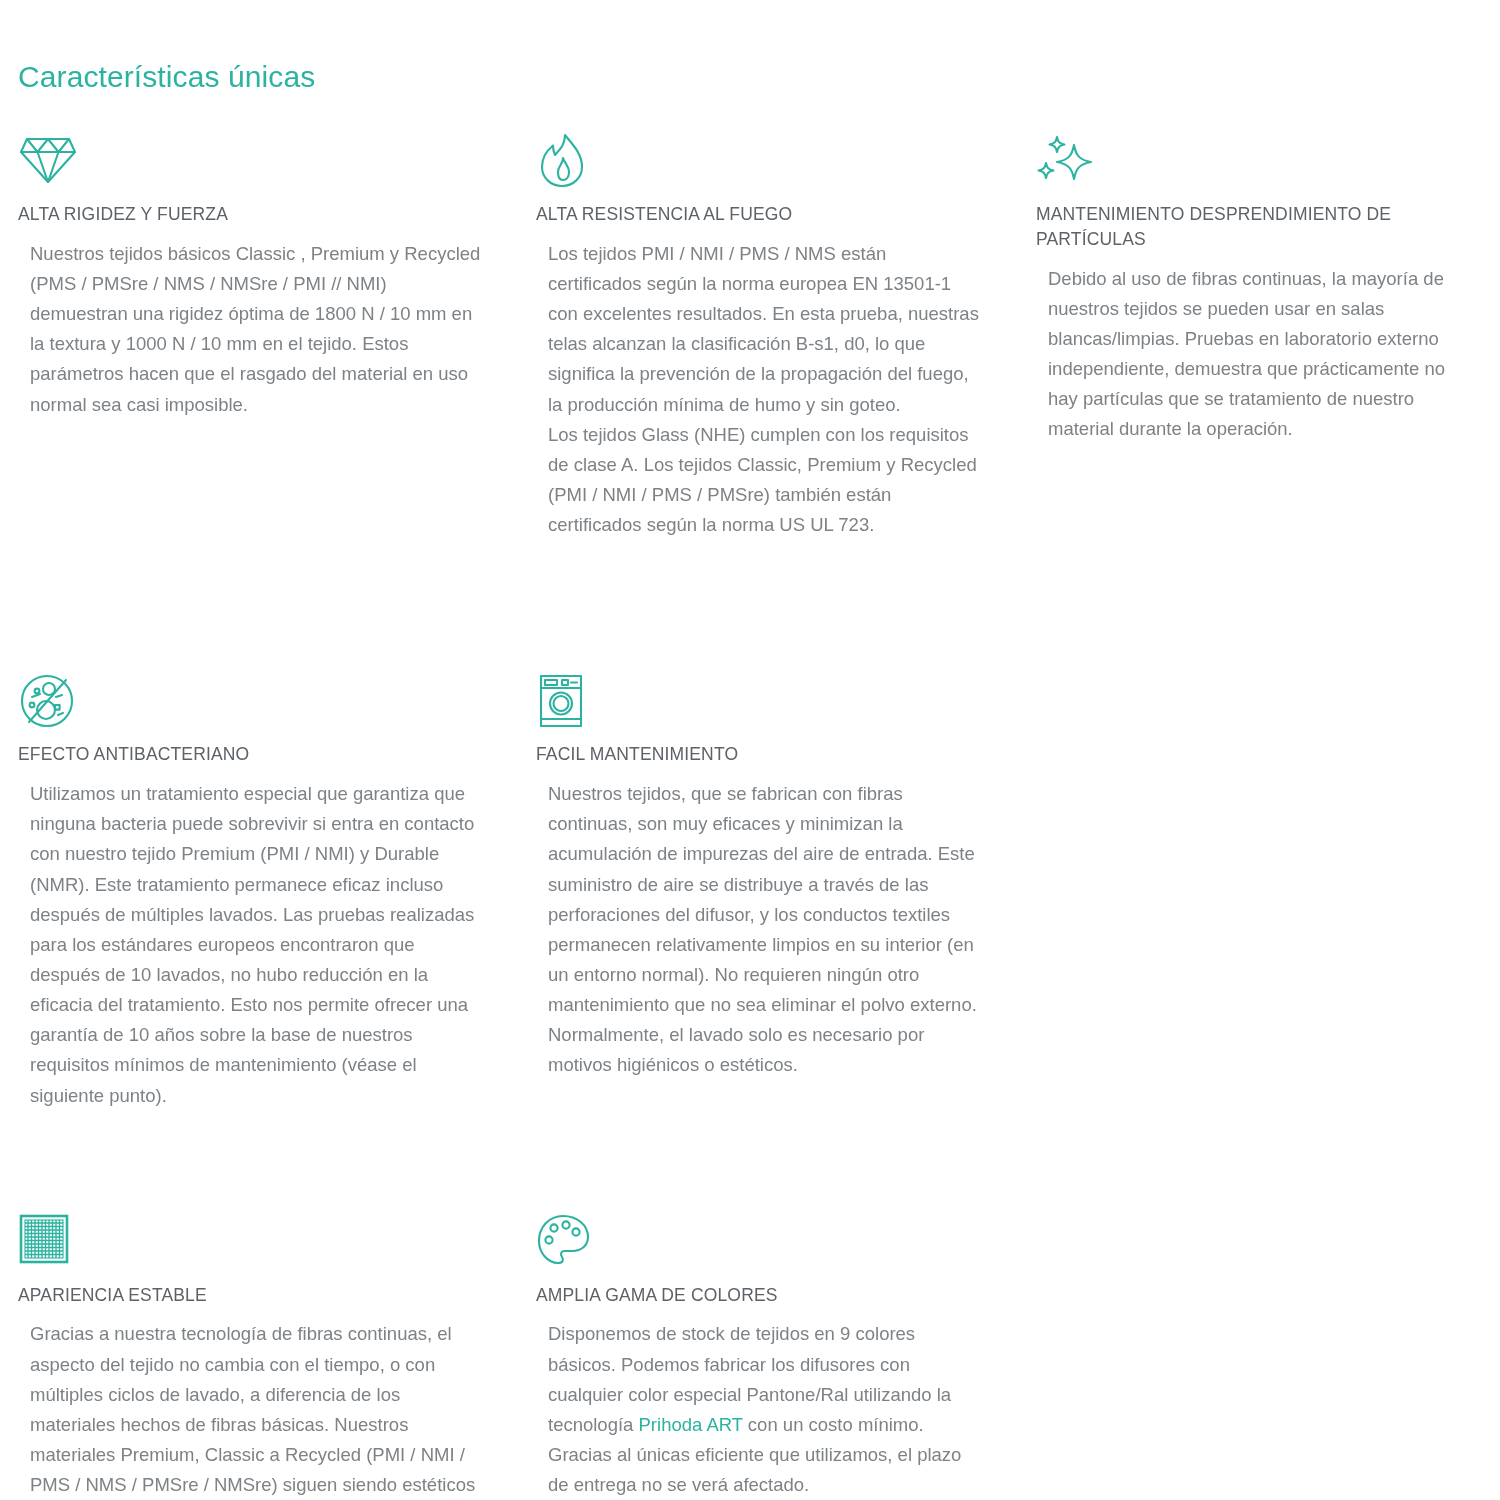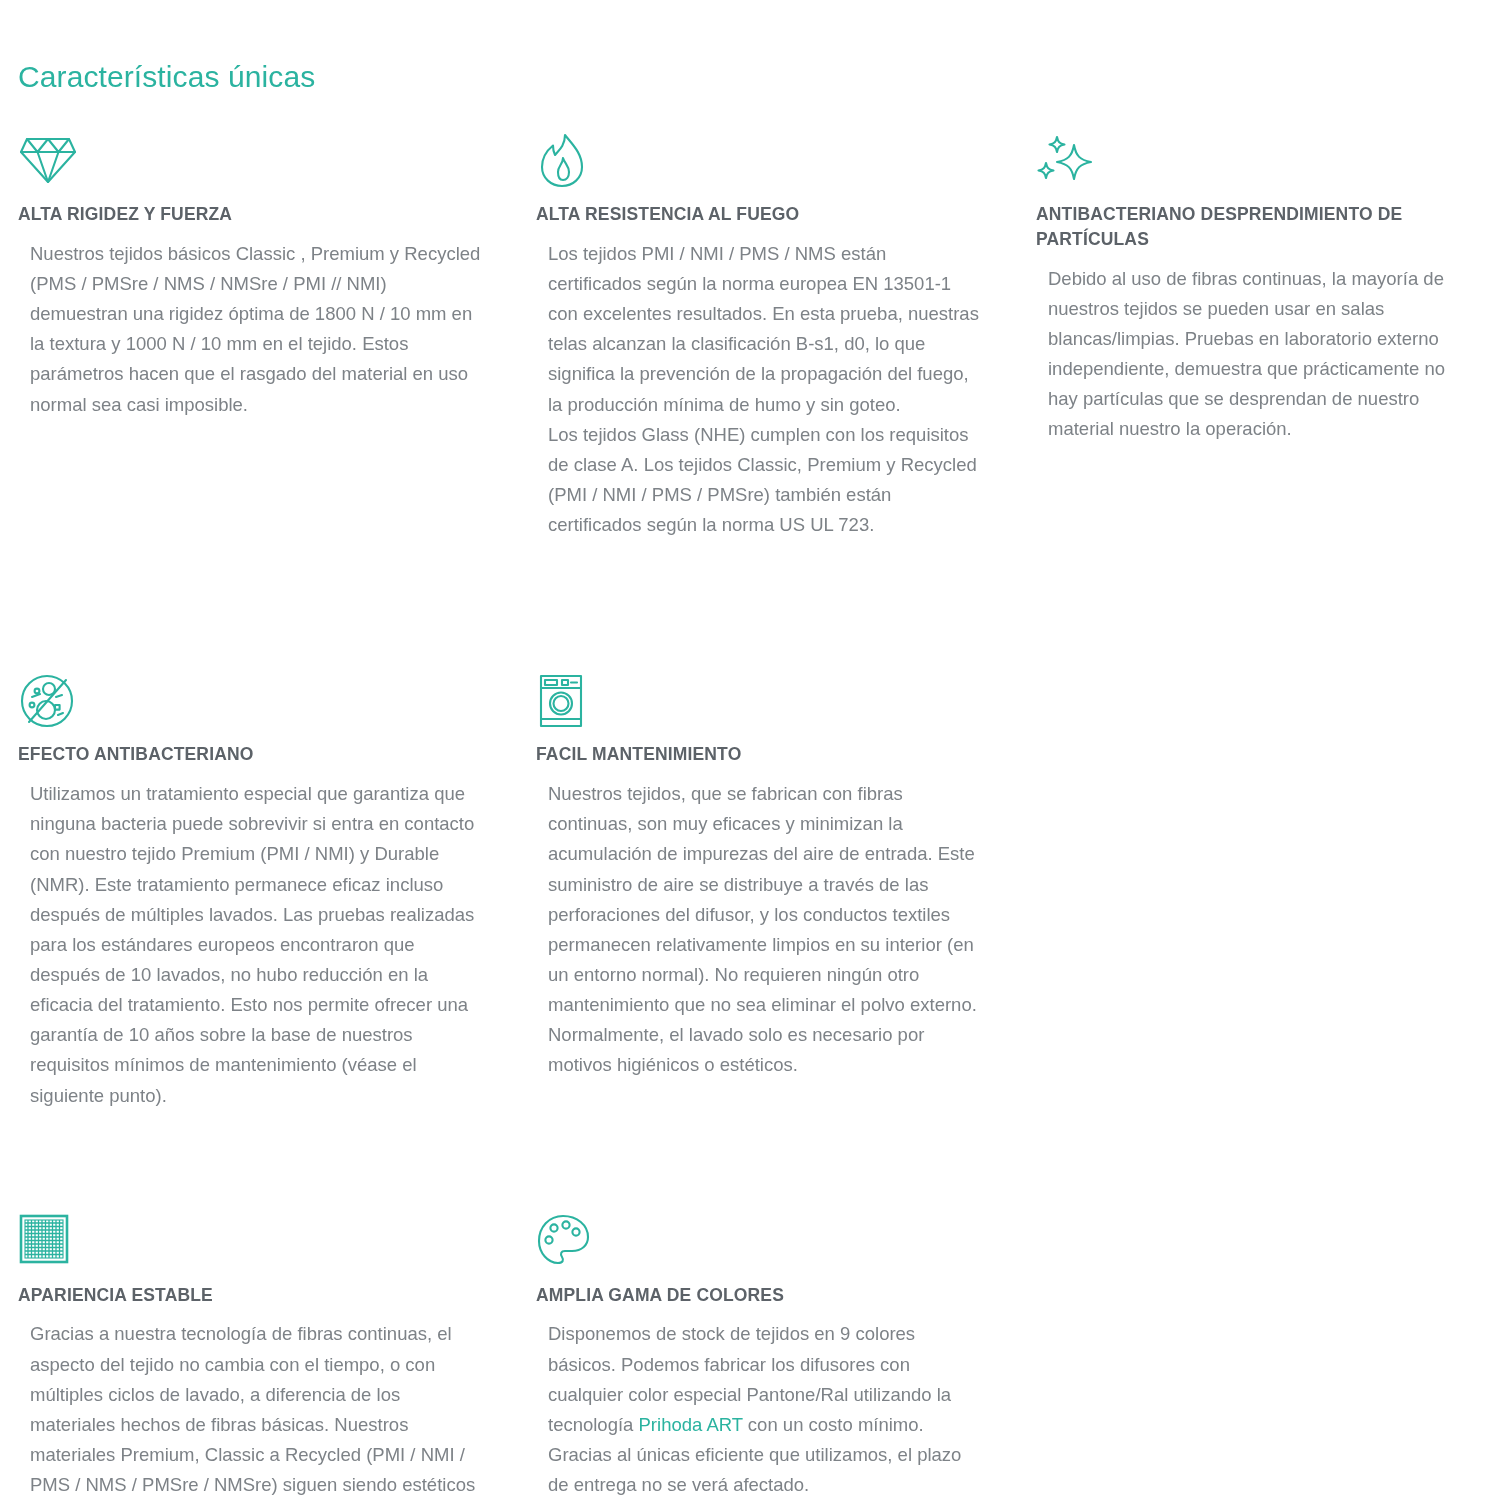--- a/index.html
+++ b/index.html
@@ -40,21 +40,21 @@
   .row2 .cell, .row3 .cell { }
   .icon {
     height: 62px;
     display: block;
     margin-bottom: 8px;
   }
   .icon svg { display: block; }
   .feature-title {
     color: #5c6268;
     font-size: 17.5px;
-    font-weight: bold;
+    font-weight: normal;
     letter-spacing: 0.15px;
     line-height: 1.42;
     margin: 0 0 6px 0;
   }
   .feature-body {
     color: #7d8287;
     font-size: 18.5px;
     font-weight: 400;
     line-height: 1.63;
     margin: 12px;
@@ -99,22 +99,22 @@
     </div>
 
     <div class="cell">
       <span class="icon">
         <svg width="62" height="60" viewBox="0 0 62 60" fill="none" stroke="#2bb3a0" stroke-width="2.1" stroke-linejoin="round" stroke-linecap="round">
           <path d="M38 13 C40 24 44 28 55 30 C44 32 40 36 38 47 C36 36 32 32 21 30 C32 28 36 24 38 13 Z"></path>
           <path d="M21 5 C22 10 23.5 11.5 28.5 12.5 C23.5 13.5 22 15 21 20 C20 15 18.5 13.5 13.5 12.5 C18.5 11.5 20 10 21 5 Z"></path>
           <path d="M10 31 C11 36 12.5 37.5 17.5 38.5 C12.5 39.5 11 41 10 46 C9 41 7.5 39.5 2.5 38.5 C7.5 37.5 9 36 10 31 Z"></path>
         </svg>
       </span>
-      <div class="feature-title">ANTIBACTERIANO DESPRENDIMIENTO DE PARTÍCULAS</div>
-      <p class="feature-body">Debido al uso de fibras continuas, la mayoría de nuestros tejidos se pueden usar en salas blancas/limpias. Pruebas en laboratorio externo independiente, demuestra que prácticamente no hay partículas que se desprendan de nuestro material nuestro la operación.</p>
+      <div class="feature-title">MANTENIMIENTO DESPRENDIMIENTO DE PARTÍCULAS</div>
+      <p class="feature-body">Debido al uso de fibras continuas, la mayoría de nuestros tejidos se pueden usar en salas blancas/limpias. Pruebas en laboratorio externo independiente, demuestra que prácticamente no hay partículas que se tratamiento de nuestro material durante la operación.</p>
     </div>
 
   </div>
 
   <div class="row-spacer-1"></div>
 
   <div class="grid row2">
 
 
     <div class="cell">

